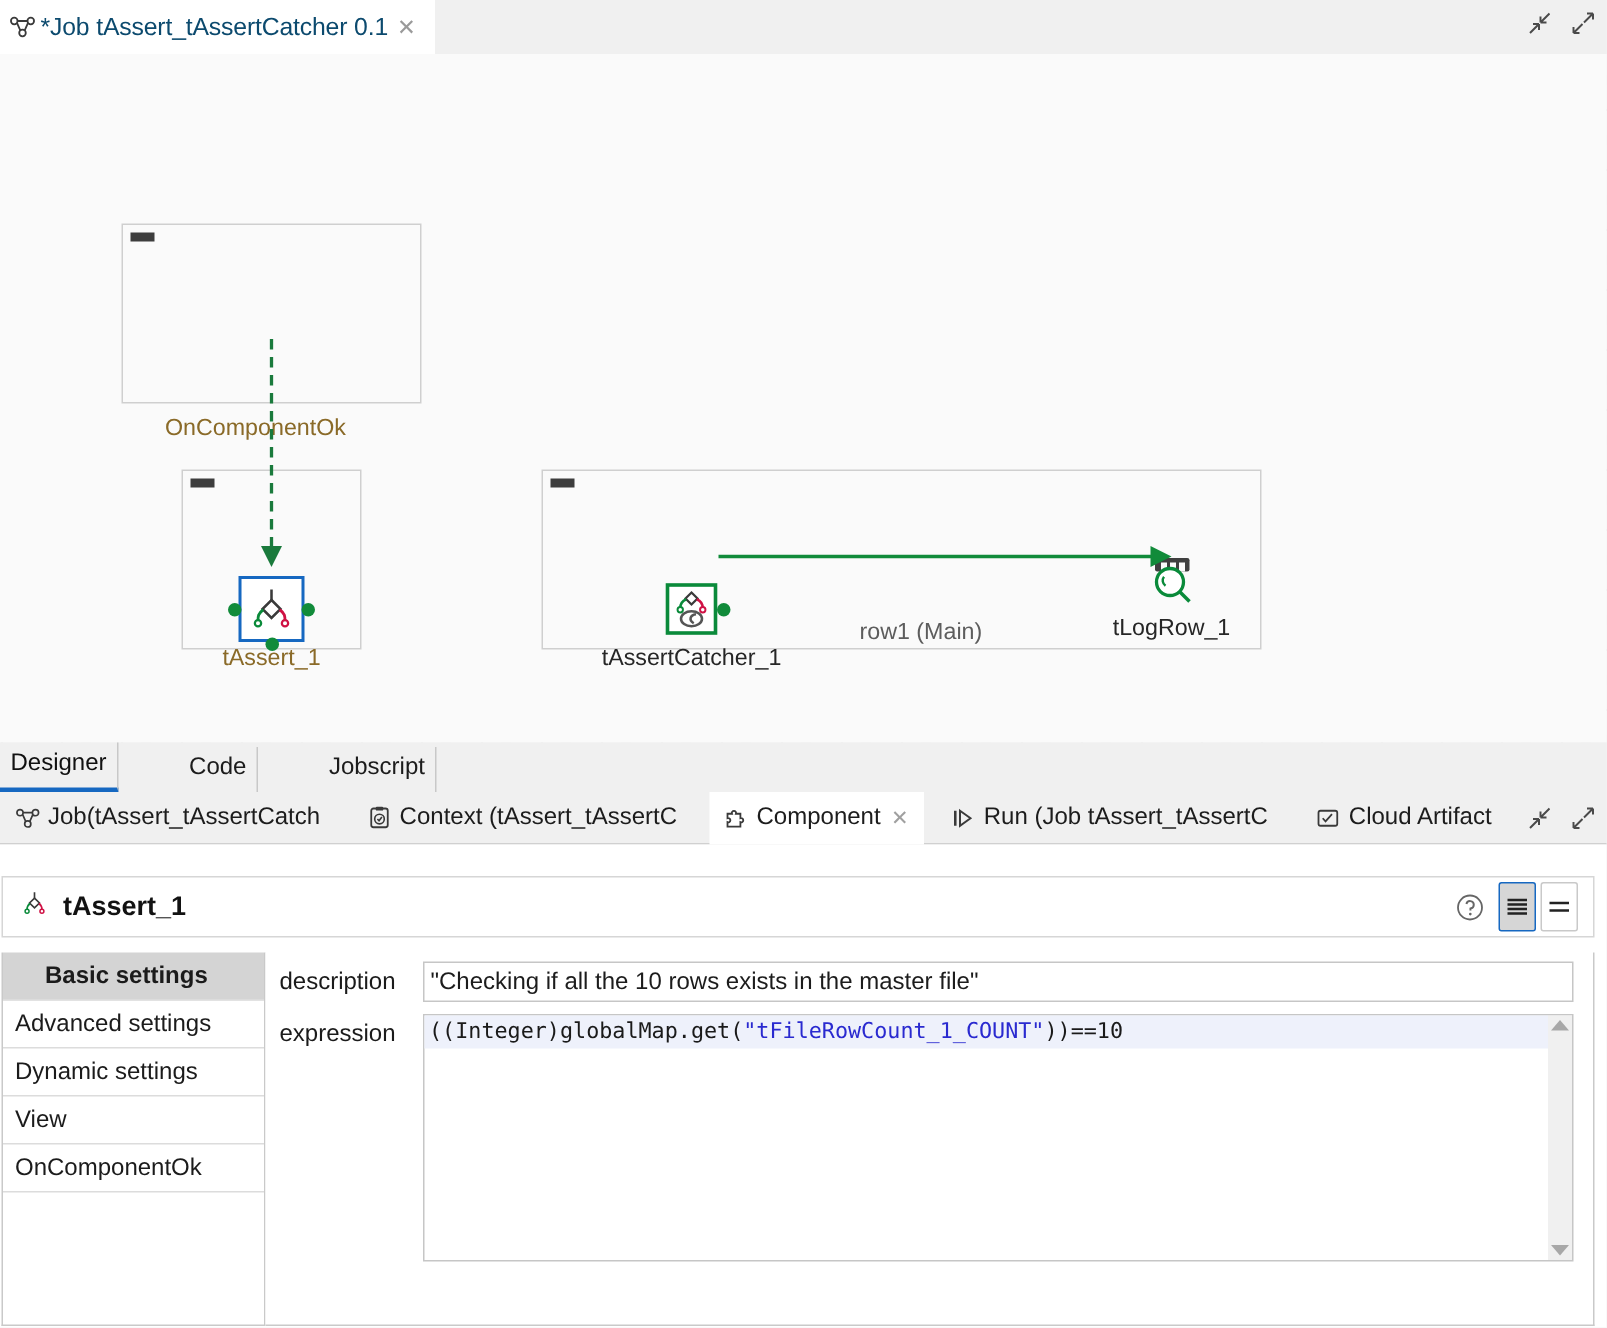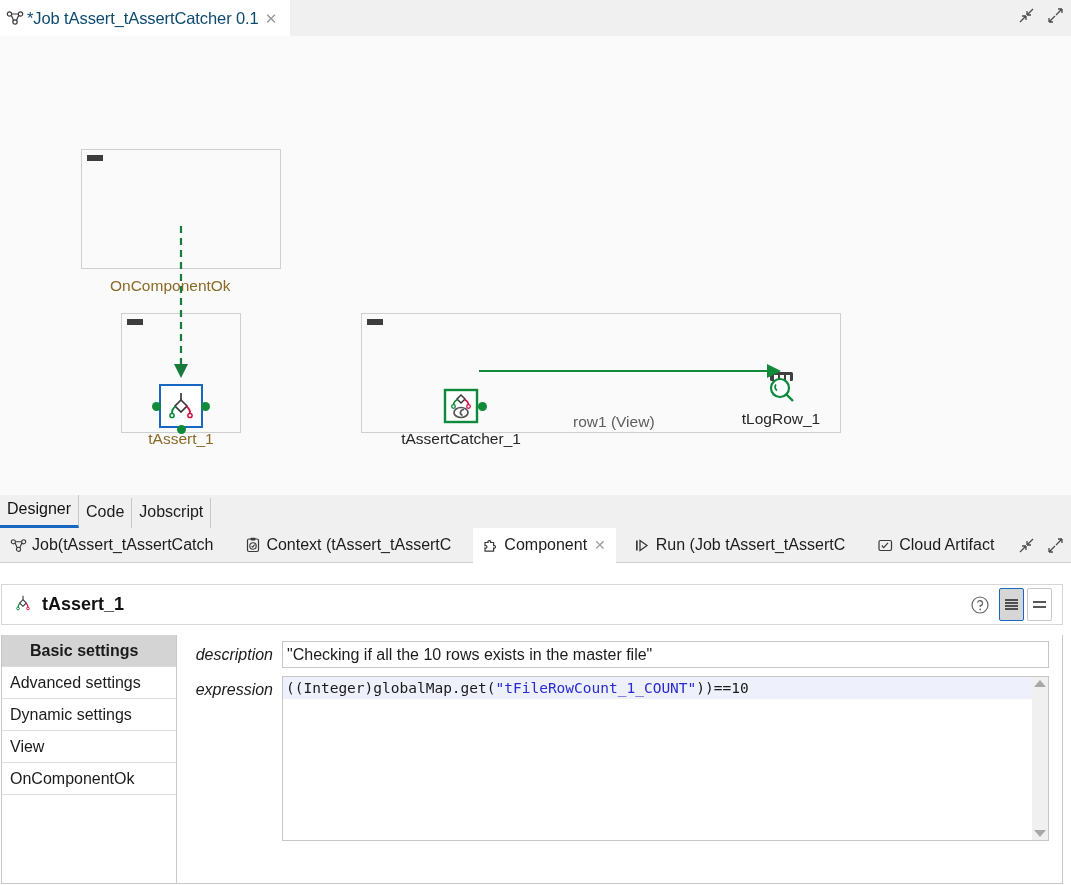--- a/index.html
+++ b/index.html
@@ -90,21 +90,21 @@
     background: #118b3a; z-index: 4;
   }
   .link-label {
     font-size: 15.5px; color: #8a6a28; white-space: nowrap;
   }
   .link-label.grey { color: #5d5d5d; }
 
   
   #designer-tabs {
     position: absolute; left: 0; top: 495px; width: 1071px; height: 33px;
-    background: #f0f0f0; display: flex; align-items: flex-end;
+    background: #f0f0f0; display: flex; align-items: flex-end; gap: 40px;
   }
   #designer-tabs .dtab {
     font-size: 16px; color: #1c1c1c; padding: 3px 7px 5px 7px;
     border-right: 1px solid #c8c8c8; cursor: pointer; line-height: 1.35;
   }
   #designer-tabs .dtab.active {
     border-bottom: 3px solid #1668c1; color: #111;
   }
   #designer-tabs .dtab:first-child { border-left: none; }
 
@@ -163,22 +163,22 @@
   }
   .stab.active { background: #d4d4d4; font-weight: bold; padding-left: 28px; }
 
   #settings-body {
     position: absolute; left: 177px; top: 72px; width: 886px; height: 249px;
     background: #ffffff; border: 1px solid #c9c9c9;
     border-top: none; border-left: none;
   }
   .field-row { display: flex; align-items: flex-start; }
   .field-label {
-    width: 105px; text-align: right; padding-right: 9px; padding-top: 5px;
-    font-size: 16px; color: #1b1b1b; flex: none; font-style: italic;
+    width: 105px; text-align: center; padding-right: 9px; padding-top: 5px;
+    font-size: 16px; color: #1b1b1b; flex: none;
   }
   #desc-input {
     width: 767px; height: 27px; border: 1px solid #c6c6c6;
     background: #ffffff; font-size: 16px; color: #1c1c1c;
     padding: 0 4px; font-family: "Liberation Sans", sans-serif;
     outline: none;
   }
   #expr-wrap {
     position: relative; width: 767px; height: 165px;
     border: 1px solid #c6c6c6; background: #ffffff;
@@ -253,21 +253,21 @@
   <svg style="left:160px; top:150px; width:45px; height:200px; z-index:3;">
     <path d="M21 40 L21 180" stroke="#1a7a3c" stroke-width="2.2" stroke-dasharray="7 5" fill="none"></path>
     <path d="M14 178 L28 178 L21 192 Z" fill="#1a7a3c"></path>
   </svg>
   <div class="link-label" style="left:110px; top:241px;">OnComponentOk</div>
 
   <svg style="left:477px; top:320px; width:310px; height:30px; z-index:3;">
     <path d="M2 15 L292 15" stroke="#118b3a" stroke-width="2.2" fill="none"></path>
     <path d="M290 8 L304 15 L290 22 Z" fill="#118b3a"></path>
   </svg>
-  <div class="link-label grey" style="left:573px; top:377px;">row1 (View)</div>
+  <div class="link-label grey" style="left:573px; top:377px;">row1 (Main)</div>
 
 
   <div class="node" style="left:121px; top:350px; width:120px;">
     <div class="box selected">
       <svg width="40" height="40" viewBox="0 0 40 40">
         <rect x="0" y="0" width="40" height="40" fill="#ffffff"></rect>
         <path d="M20 7 L20 14" stroke="#3a3a3a" stroke-width="1.7" fill="none"></path>
         <path d="M20 14 L26 20 L20 26 L14 20 Z" fill="#ffffff" stroke="#3a3a3a" stroke-width="1.7"></path>
         <path d="M14.5 20.5 C11 23, 11 25, 11 28" stroke="#0a8a3a" stroke-width="1.9" fill="none"></path>
         <path d="M25.5 20.5 C29 23, 29 25, 29 28" stroke="#cf1144" stroke-width="1.9" fill="none"></path>

